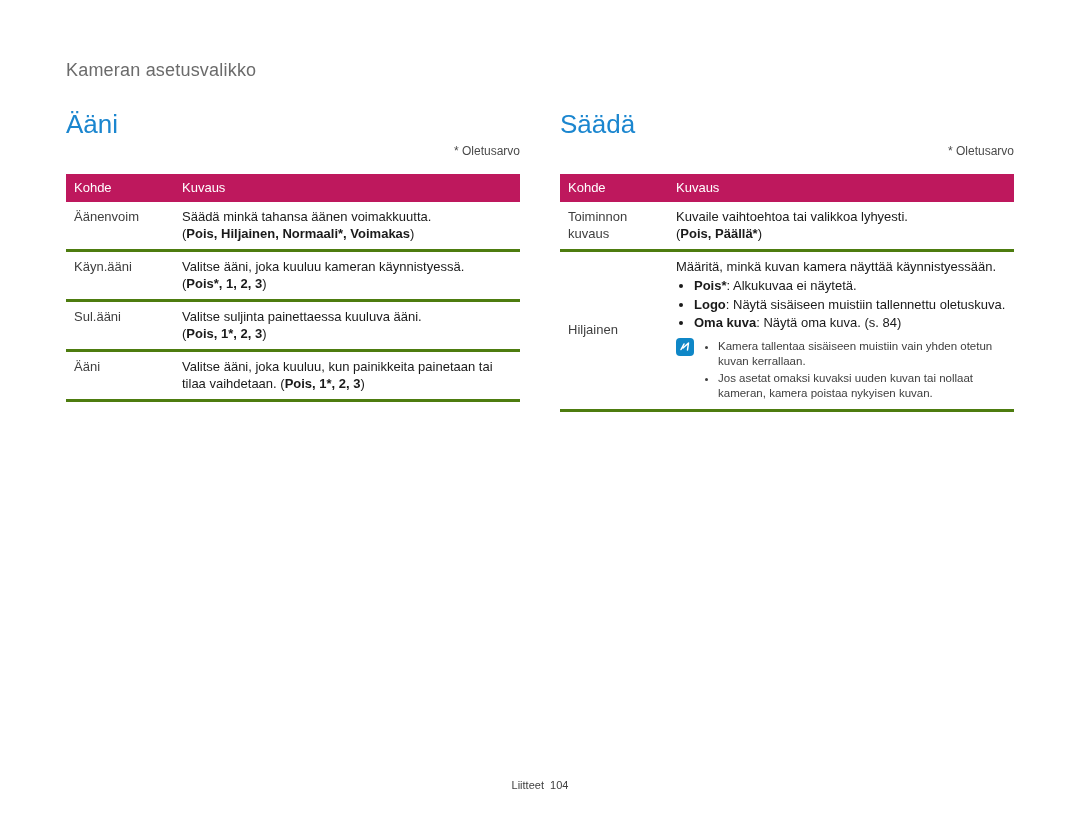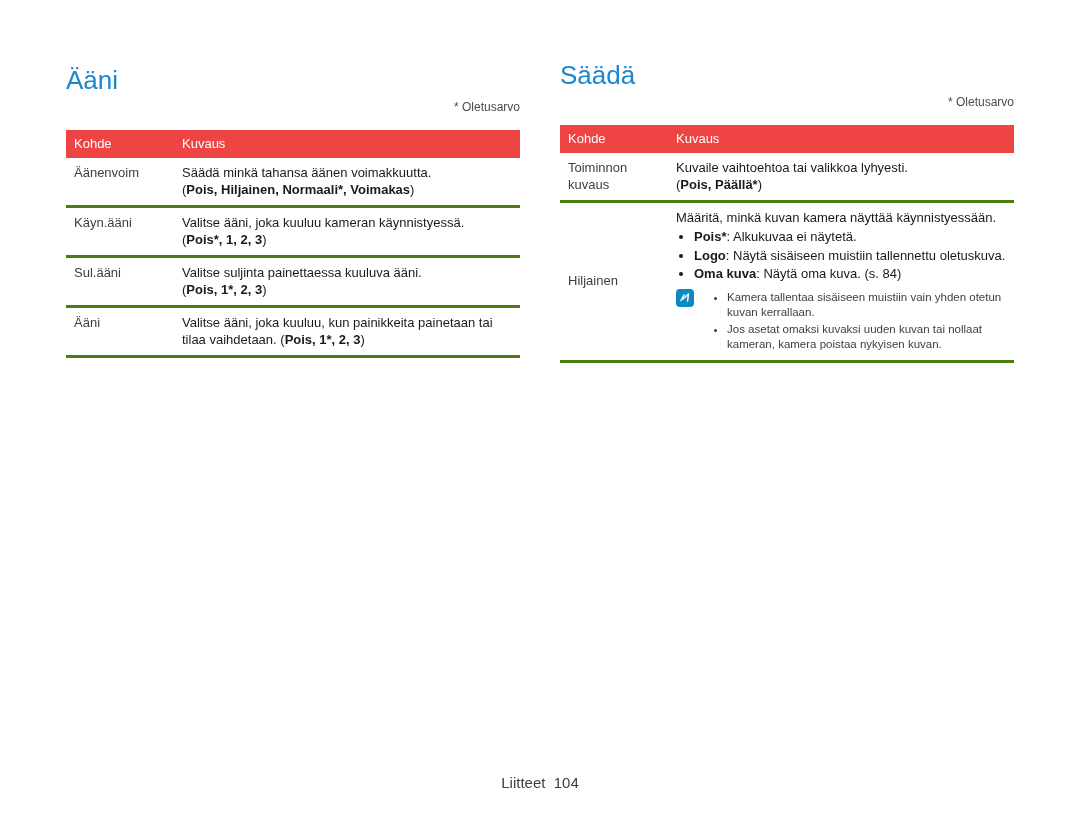--- a/index.html
+++ b/index.html
@@ -21,21 +21,20 @@
   .breadcrumb {
     font-size: 18px;
     font-weight: 300;
     color: #6b6b6b;
     letter-spacing: 0.2px;
     margin-bottom: 28px;
   }
   .columns {
     display: flex;
     gap: 40px;
-    align-items: center;
   }
   .col {
     width: 454px;
   }
   .section-title {
     font-size: 26px;
     color: #1b86cf;
     font-weight: 400;
     margin: 0 0 4px 0;
   }
@@ -45,21 +44,21 @@
     color: #4a4a4a;
     margin-bottom: 16px;
   }
   table.settings {
     width: 100%;
     border-collapse: collapse;
     font-size: 13px;
     line-height: 1.35;
   }
   table.settings th {
-    background: #ef4444;
+    background: #be185d;
     color: #ffffff;
     text-align: left;
     font-weight: 400;
     padding: 5px 8px;
   }
   table.settings th.kohde { width: 92px; }
   table.settings td {
     border-bottom: 3px solid #4d7c0f;
     padding: 6px 8px 6px 8px;
     vertical-align: top;
@@ -70,21 +69,21 @@
   }
   .b { font-weight: 700; }
   ul.opts {
     list-style: disc;
     margin: 2px 0 2px 18px;
     padding: 0;
   }
   ul.opts li { margin: 1px 0; }
   .note-box {
     display: flex;
-    gap: 17px;
+    gap: 8px;
     margin-top: 6px;
   }
   .note-icon {
     flex: 0 0 auto;
     width: 18px;
     height: 18px;
     border-radius: 4px;
     background: #0f87c7;
     color: #fff;
     display: flex;
@@ -101,29 +100,30 @@
     font-size: 11.5px;
     color: #3e3e3e;
   }
   ul.note-list li { margin: 1px 0; line-height: 1.35; }
   .footer {
     position: absolute;
     bottom: 24px;
     left: 0;
     width: 100%;
     text-align: center;
-    font-size: 15px;
+    font-size: 11px;
     color: #3e3e3e;
   }
 </style>
 </head>
 <body>
 
 <div class="page">
 
+  <div class="breadcrumb">Kameran asetusvalikko</div>
 
   <div class="columns">
 
     <div class="col">
       <h2 class="section-title">Ääni</h2>
       <div class="default-note">* Oletusarvo</div>
       <table class="settings">
         <thead>
           <tr>
             <th class="kohde">Kohde</th>

